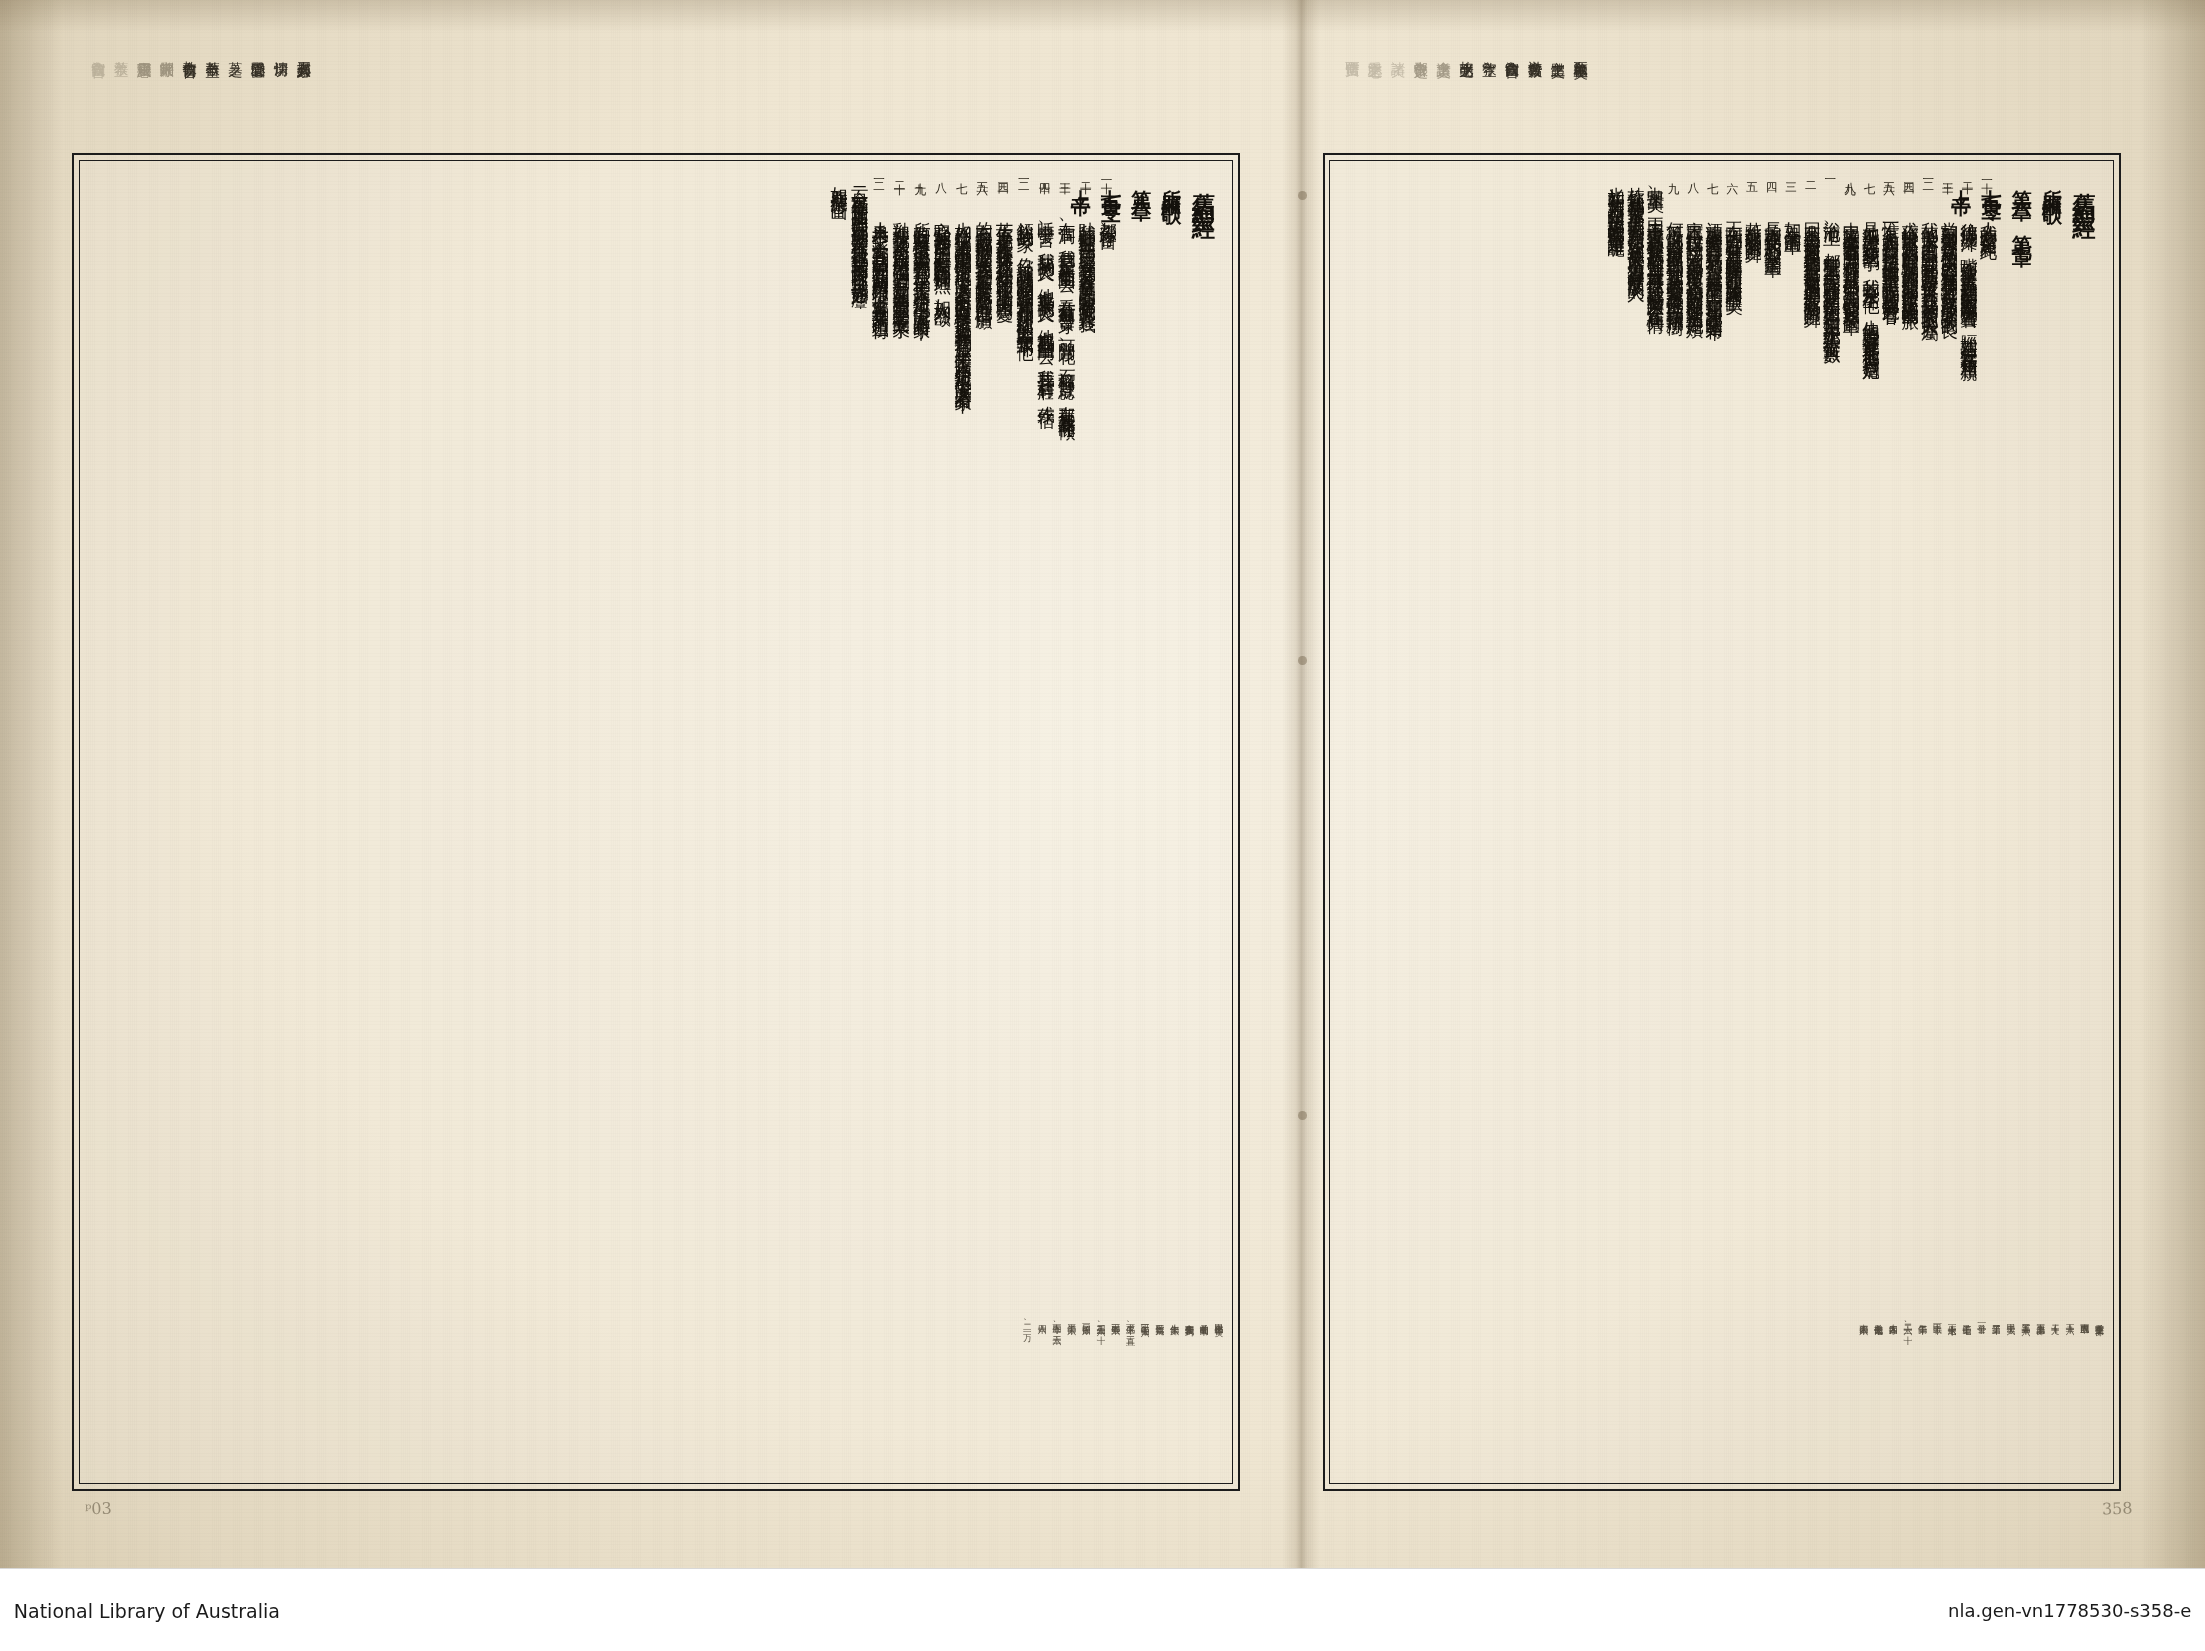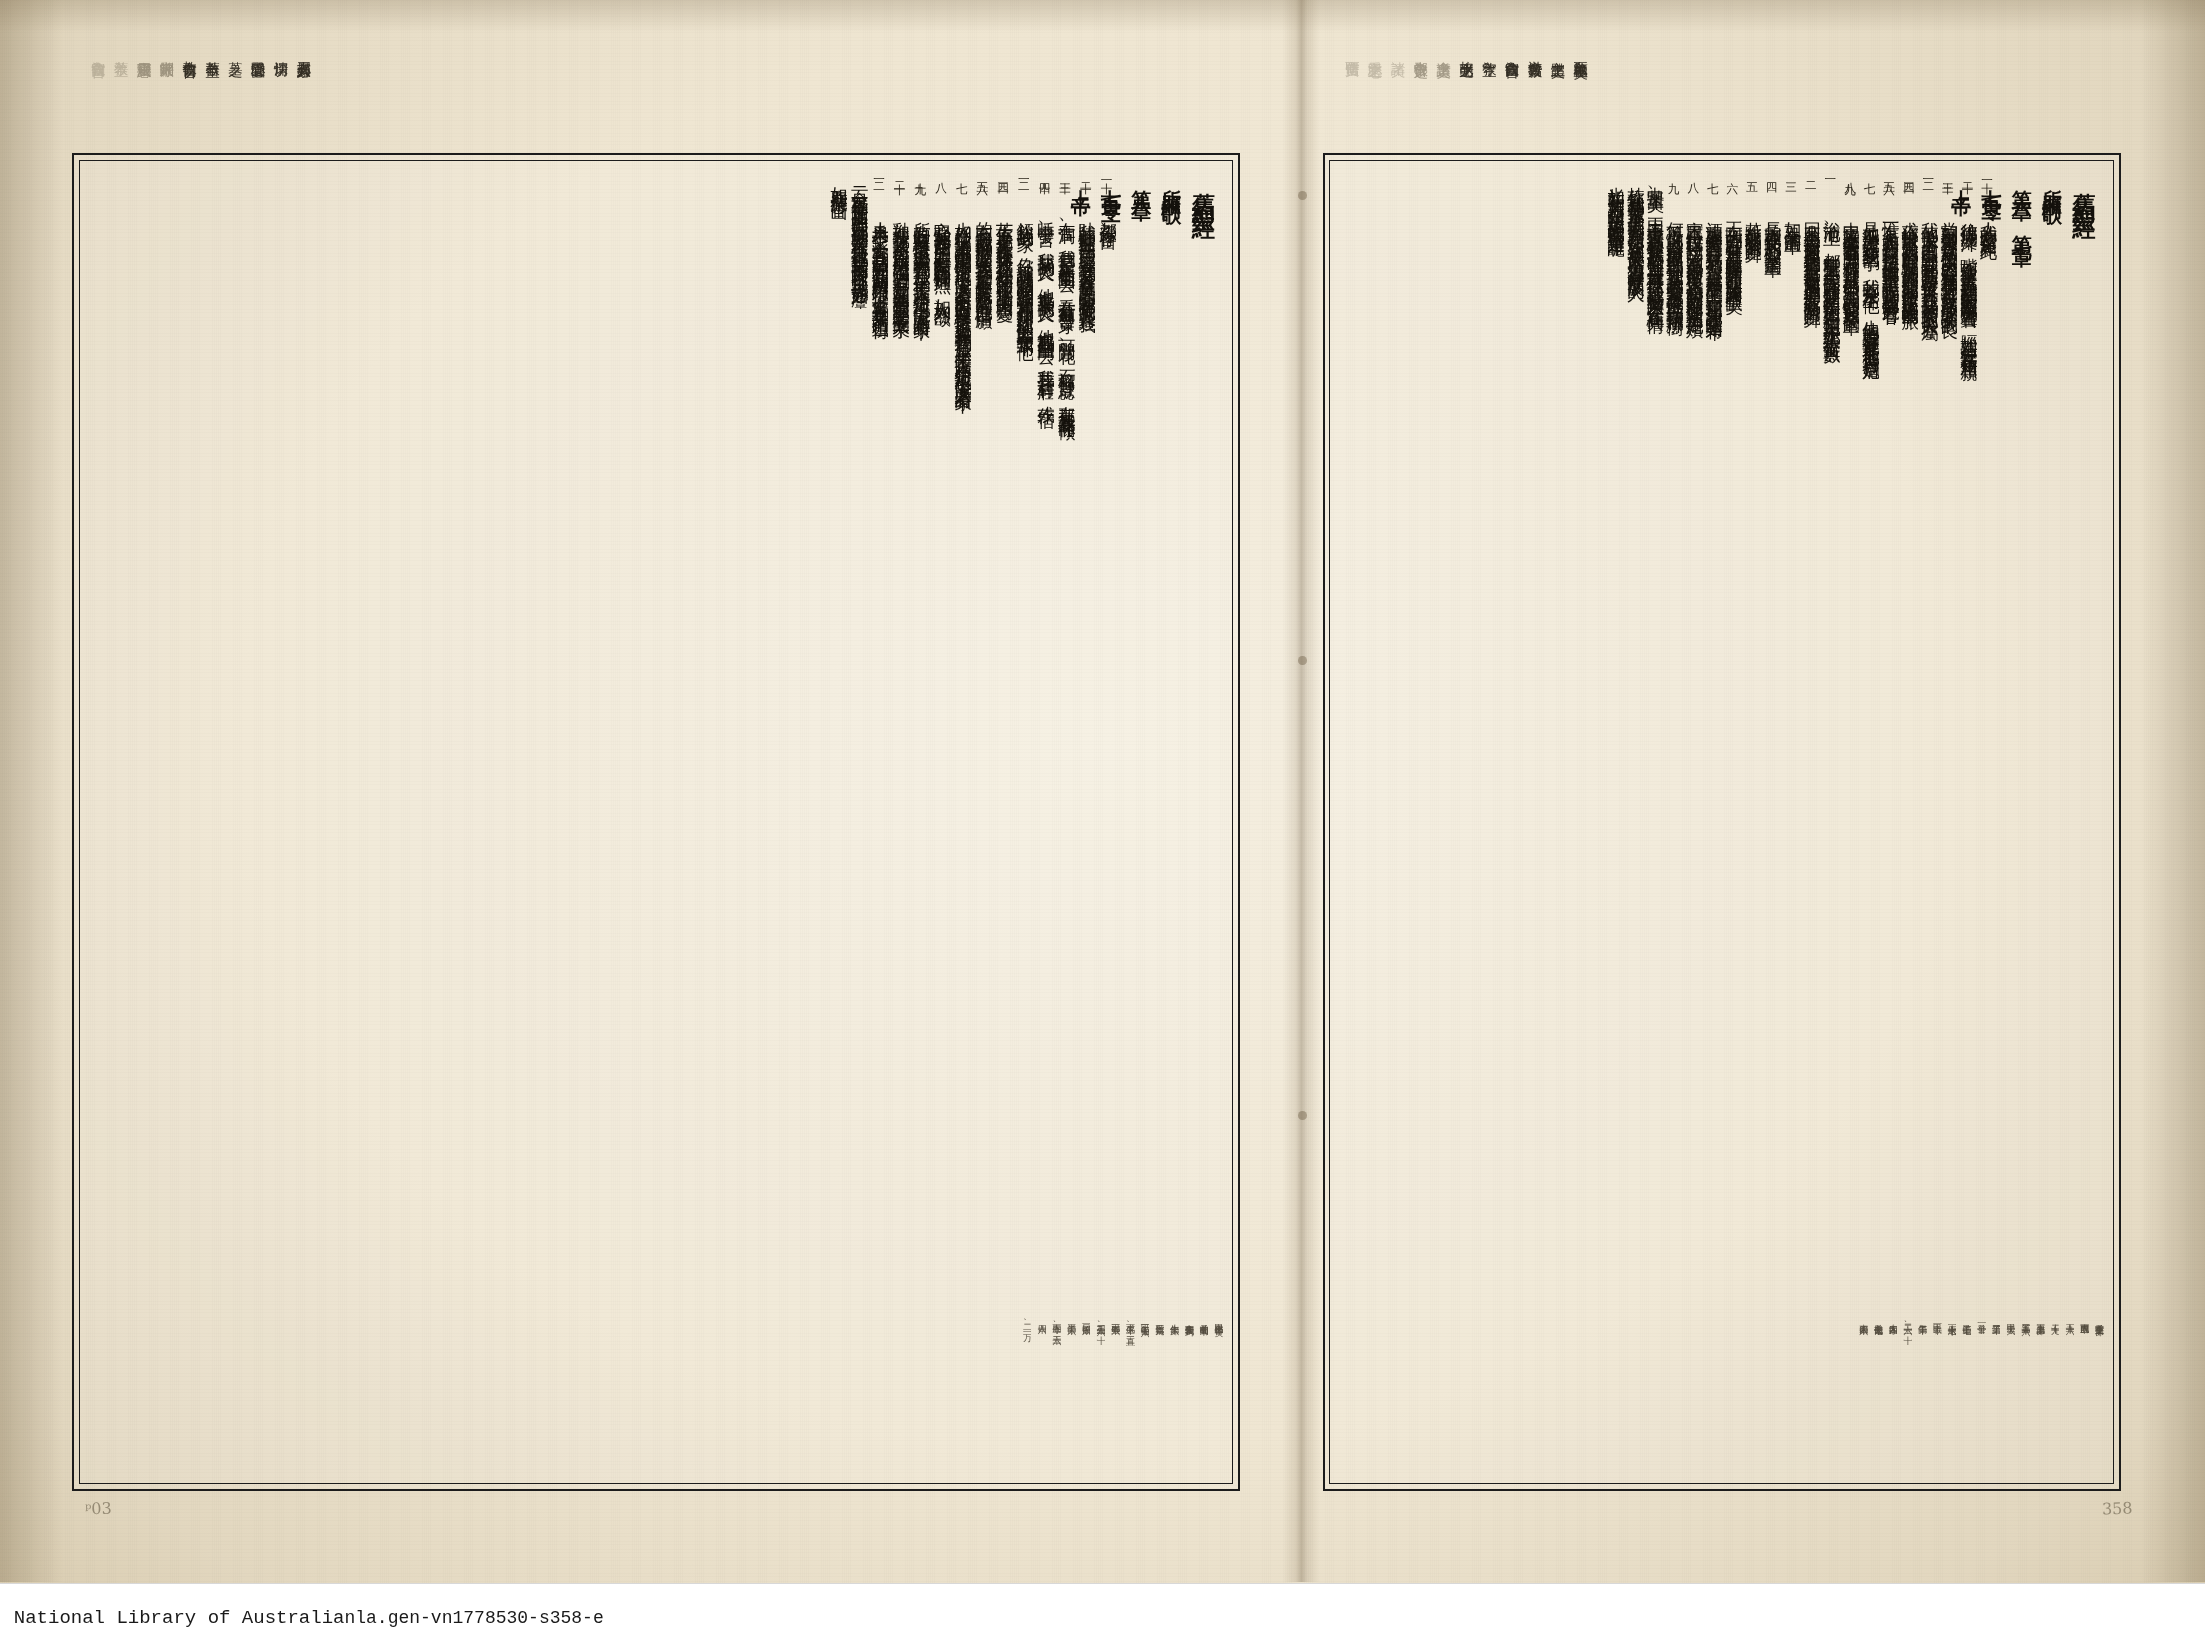--- a/index.html
+++ b/index.html
@@ -40,24 +40,24 @@
   
   .edge-l{position:absolute;left:0;top:0;width:64px;height:1582px;
     background:linear-gradient(90deg, rgba(110,92,62,0.30), rgba(110,92,62,0));}
   .edge-r{position:absolute;right:0;top:0;width:64px;height:1582px;
     background:linear-gradient(270deg, rgba(110,92,62,0.30), rgba(110,92,62,0));}
   .edge-t{position:absolute;left:0;top:0;height:32px;width:100%;
     background:linear-gradient(180deg, rgba(110,92,62,0.22), rgba(110,92,62,0));}
 
   
   .footer{
-    position:absolute;left:0;bottom:0;width:100%;height:69px;
+    position:absolute;left:0;bottom:0;width:100%;height:84px;
     background:#ffffff;border-top:0.5px solid #d8d8d8;
-    display:flex;align-items:center;justify-content:flex-start;
-    padding:0 13.8px;box-sizing:border-box;font-family:Liberation Mono, monospace;
+    display:flex;align-items:center;justify-content:space-between;
+    padding:0 13.8px;box-sizing:border-box;
   }
   .footer-left{font-size:19px;color:#1a1a1a;}
   .footer-right{font-size:18px;color:#1a1a1a;}
 
   
   .leaf{position:absolute;top:0;height:1582px;}
   .leaf.left{left:32px;width:1260px;}
   .leaf.right{left:1312px;width:863px;}
 
   

